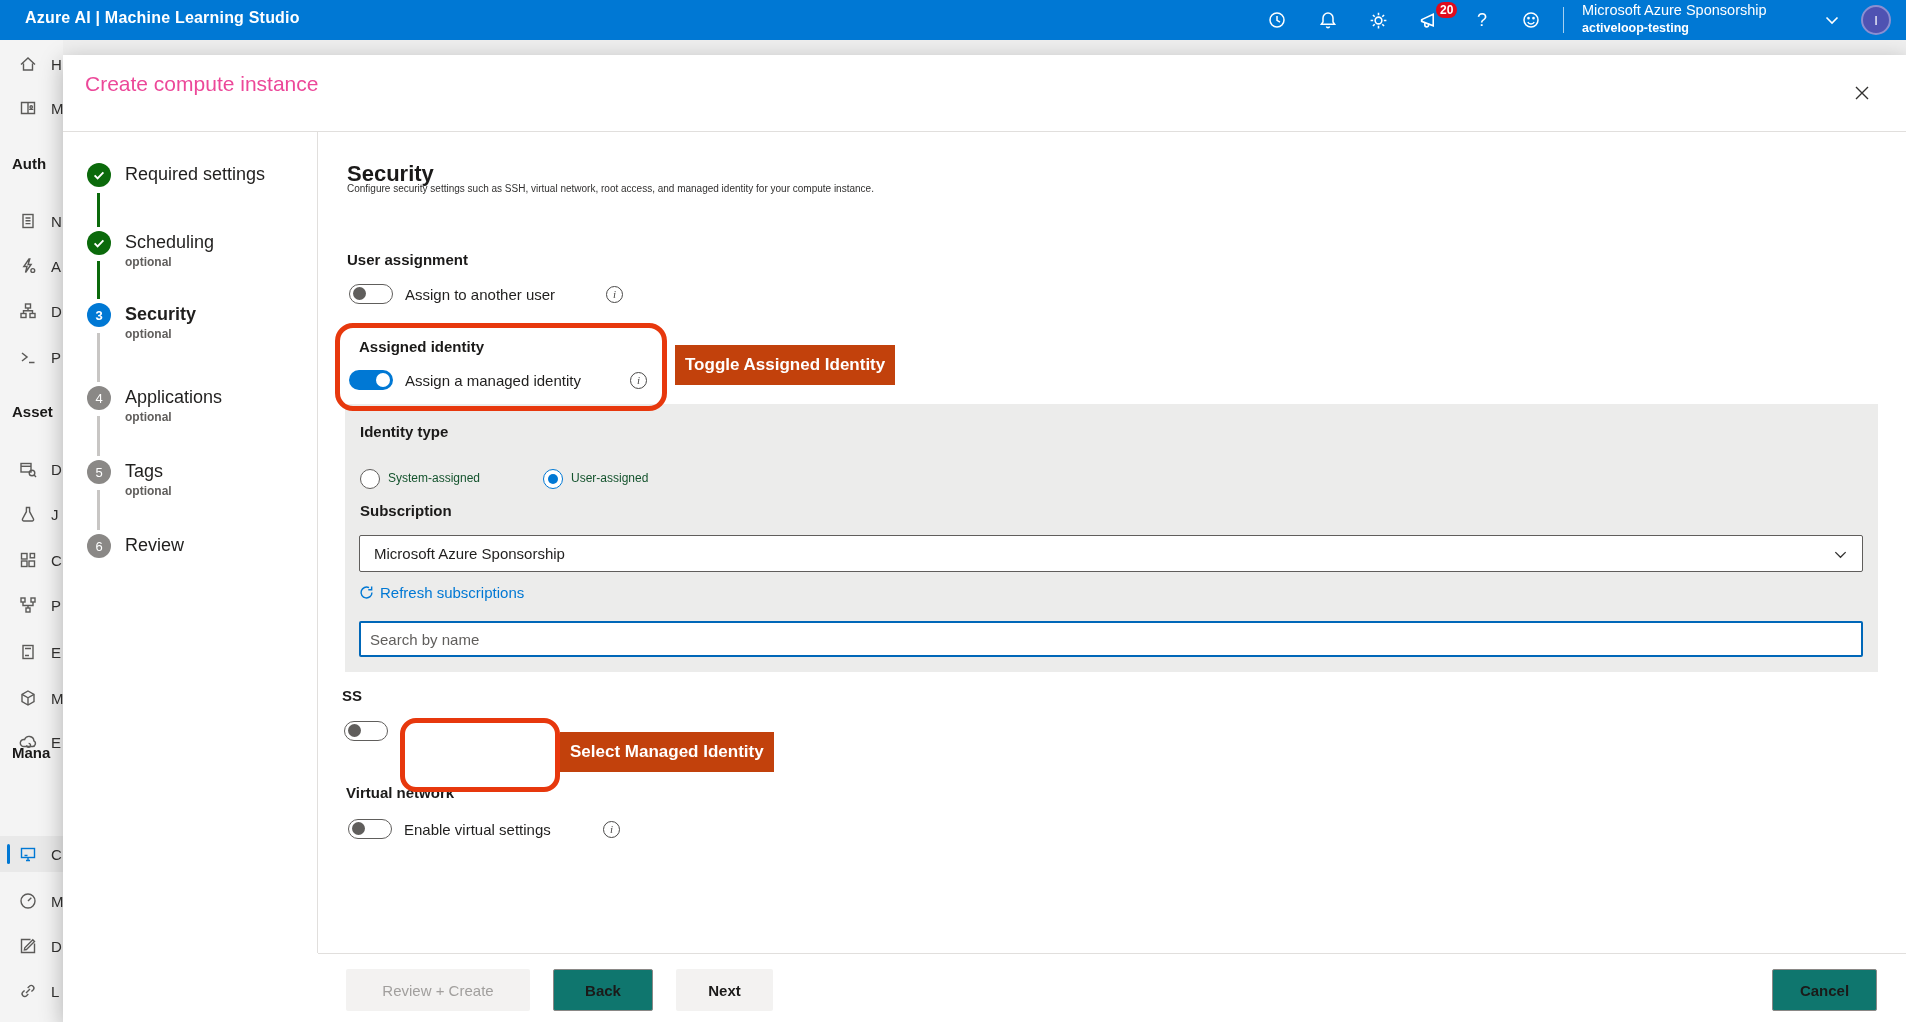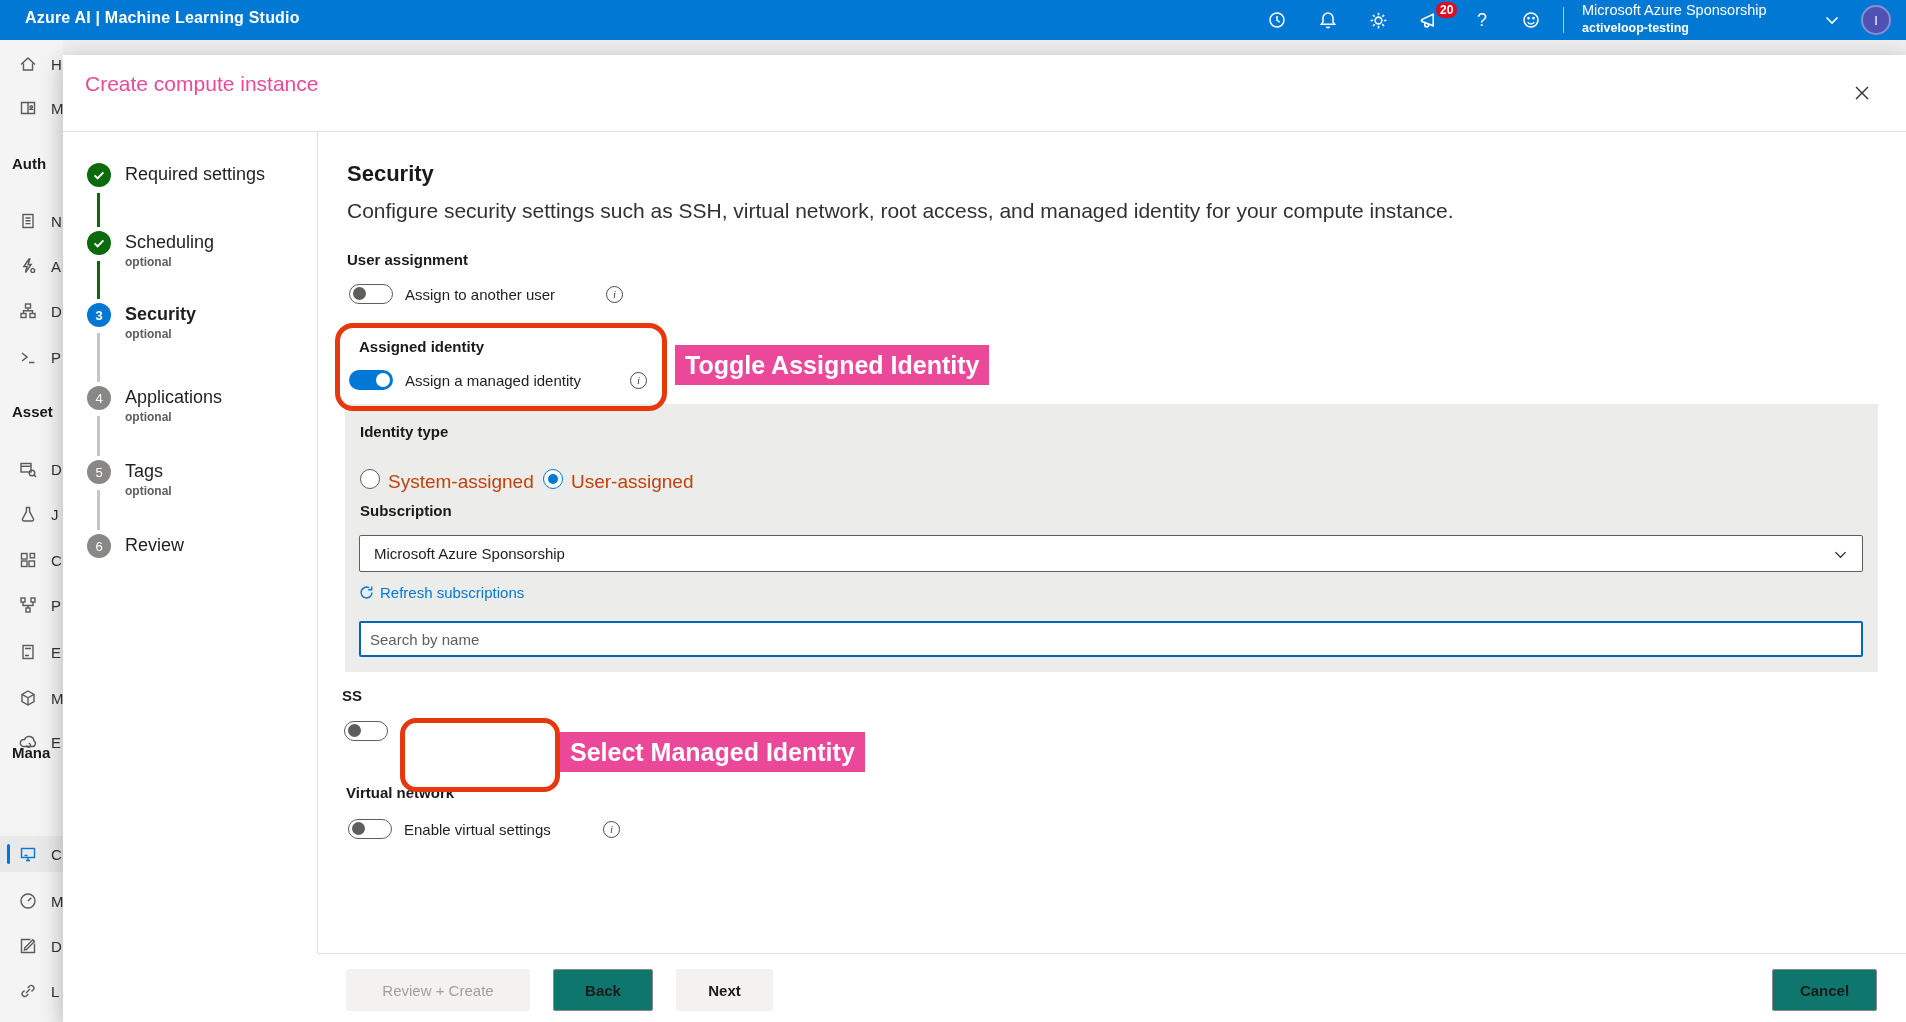--- a/index.html
+++ b/index.html
@@ -43,50 +43,50 @@
   .s-todo{background:#8a8886;}
   .s-texts{margin-left:14px;}
   .s-label{font-size:18px;color:#201f1e;line-height:23px;}
   .current .s-label{font-weight:700;}
   .s-sub{font-size:12px;font-weight:600;color:#605e5c;margin-top:1px;}
   .conn{position:absolute;left:34px;width:3px;}
   .conn.g{background:#0b6a0b;} .conn.n{background:#c8c6c4;}
 
   
   .h1{position:absolute;left:284px;top:106px;font-size:22px;font-weight:700;color:#1b1a19;}
-  .desc{position:absolute;left:284px;top:144px;font-size:21px;color:#323130;width:1250px;}
+  .desc{position:absolute;left:284px;top:128px;font-size:10px;color:#323130;width:1250px;}
   .lbl-bold{position:absolute;font-weight:700;font-size:15px;color:#1b1a19;white-space:nowrap;}
   .tog-lbl{position:absolute;font-size:15px;color:#201f1e;white-space:nowrap;}
   .toggle{position:absolute;width:44px;height:20px;border-radius:10px;box-sizing:border-box;cursor:pointer;}
   .toggle.off{border:1px solid #605e5c;background:#fff;}
   .toggle.off::after{content:"";position:absolute;left:3px;top:2px;width:13px;height:13px;border-radius:50%;background:#605e5c;}
   .toggle.on{background:#0078d4;}
   .toggle.on::after{content:"";position:absolute;right:3px;top:3px;width:14px;height:14px;border-radius:50%;background:#fff;}
   .info{position:absolute;width:17px;height:17px;border:1px solid #494847;border-radius:50%;box-sizing:border-box;cursor:pointer;}
   .info::after{content:"i";position:absolute;left:0;top:0;width:15px;height:15px;font:italic 11px/15px "Liberation Serif",serif;color:#494847;text-align:center;}
   .radio{position:absolute;width:20px;height:20px;border-radius:50%;box-sizing:border-box;border:1px solid #605e5c;background:#fff;cursor:pointer;}
   .radio.sel{border-color:#0078d4;}
   .radio.sel::after{content:"";position:absolute;left:4px;top:4px;width:10px;height:10px;border-radius:50%;background:#0078d4;}
-  .rad-lbl{position:absolute;font-size:19px;color:#c2410c;white-space:nowrap;}
+  .rad-lbl{position:absolute;font-size:12px;color:#14532d;white-space:nowrap;}
 
   .panel{position:absolute;left:282px;top:349px;width:1533px;height:268px;background:#ececeb;}
   .select{position:absolute;left:296px;top:480px;width:1504px;height:37px;background:#fff;border:1px solid #605e5c;border-radius:2px;box-sizing:border-box;font-size:15px;color:#201f1e;display:flex;align-items:center;padding:0 14px;cursor:pointer;}
   .select .chev{position:absolute;right:14px;top:11px;}
   .link{position:absolute;left:296px;top:529px;display:flex;align-items:center;gap:6px;color:#0078d4;font-size:15px;cursor:pointer;}
   .search{position:absolute;left:296px;top:566px;width:1504px;height:36px;box-sizing:border-box;border:2px solid #0067b8;border-radius:2px;background:#fff;font-size:15px;color:#201f1e;padding:0 9px;font-family:inherit;outline:none;}
   .search::placeholder{color:#605e5c;opacity:1;}
 
   .dropdown{position:absolute;left:295px;top:604px;width:310px;height:120px;background:#fff;box-shadow:0 10px 22px rgba(0,0,0,.22);z-index:6;}
   .dd-row{position:absolute;left:0;width:310px;height:56px;cursor:pointer;}
   .redact{position:absolute;background:#dcdcdc;}
   .dd-name{position:absolute;left:60px;top:8px;font-size:16px;color:#1b1a19;white-space:nowrap;}
   .dd-dot{position:absolute;left:241px;top:26px;width:4px;height:4px;border-radius:50%;background:#6b6b6b;}
 
   .annbox{position:absolute;border:5px solid #e7380d;border-radius:18px;z-index:9;pointer-events:none;}
-  .annlabel{position:absolute;background:#ec4899;color:#fff;font-weight:700;font-size:25px;line-height:40px;height:40px;padding:0 10px;z-index:9;white-space:nowrap;}
+  .annlabel{position:absolute;background:#c2410c;color:#fff;font-weight:700;font-size:17px;line-height:40px;height:40px;padding:0 10px;z-index:9;white-space:nowrap;}
 
   .btn{position:absolute;top:914px;height:42px;box-sizing:border-box;font-size:15px;display:flex;align-items:center;justify-content:center;cursor:pointer;border-radius:2px;}
   .btn.disabled{background:#f3f2f1;color:#a19f9d;cursor:default;}
   .btn.outline{background:#0f766e;border:1px solid #8a8886;color:#1b1a19;font-weight:600;}
   .btn.gray{background:#f3f2f1;color:#1b1a19;font-weight:600;}
 </style>
 </head>
 <body>
 
 <div class="topbar">

